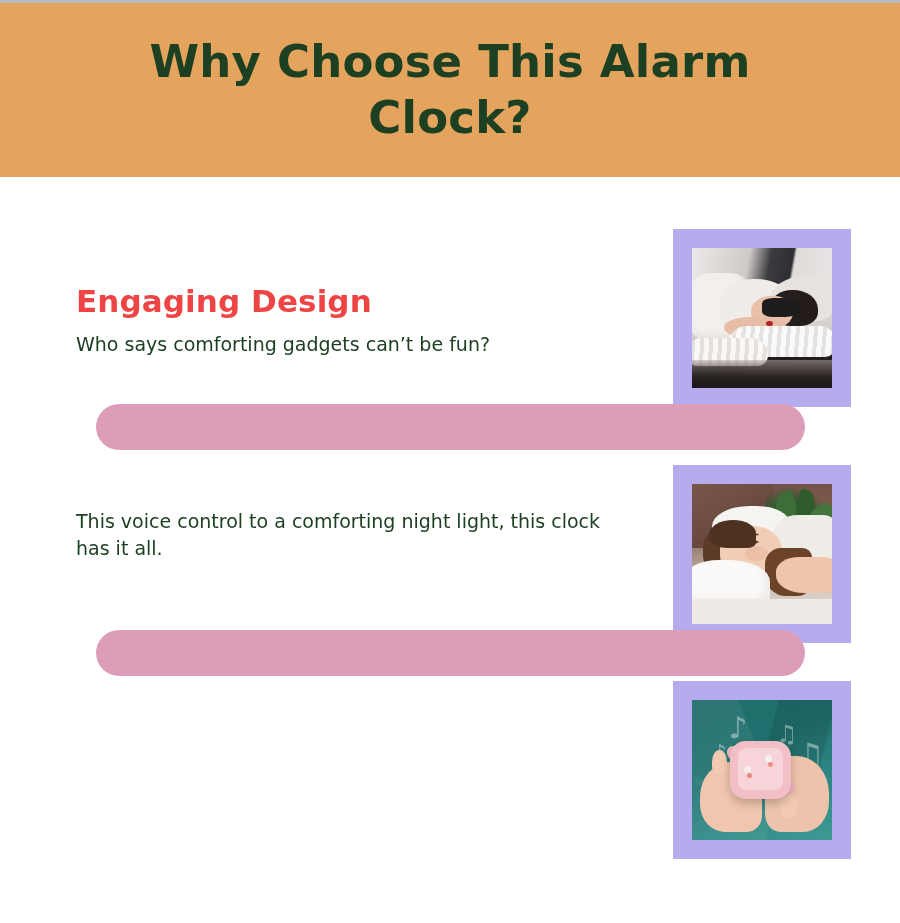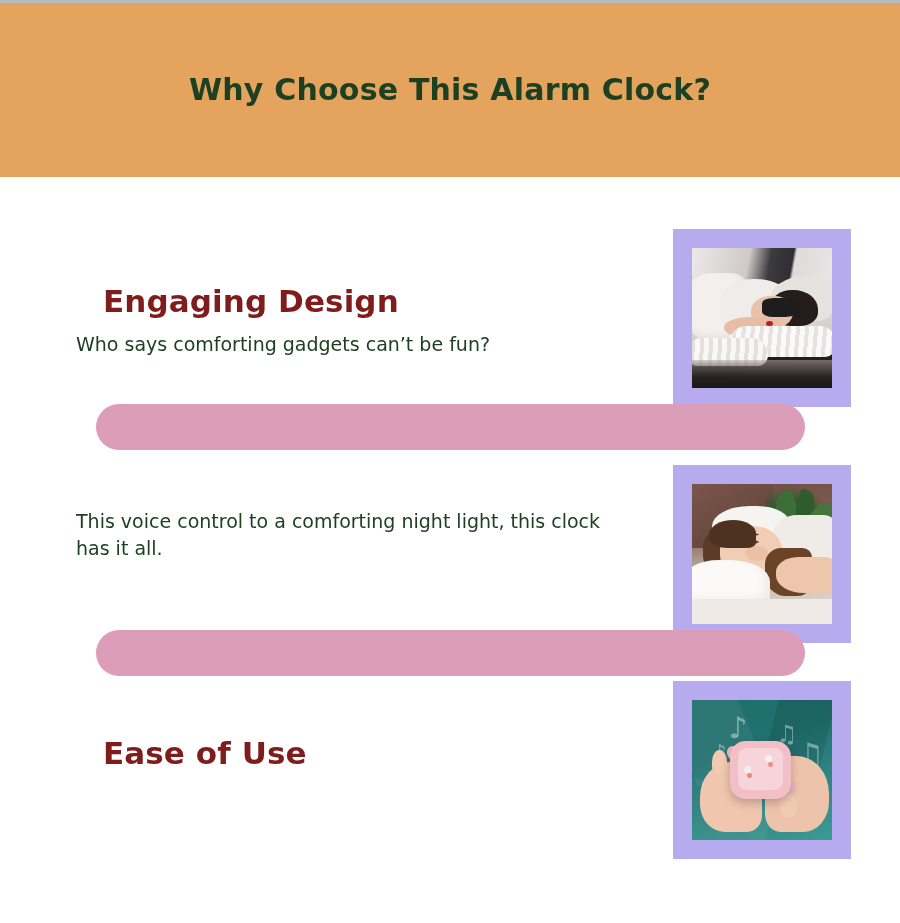--- a/index.html
+++ b/index.html
@@ -40,21 +40,21 @@
     align-items:center;
     justify-content:center;
     z-index:5;
   }
   .header-title {
     width:700px;
     text-align:center;
     color:#1d4023;
     font-family:"DejaVu Sans", sans-serif;
     font-weight:bold;
-    font-size:30px;
+    font-size:45px;
     line-height:56px;
     letter-spacing:0.2px;
   }
 
   
   .content {
     position:absolute;
     top:177px; left:0;
     width:900px;
     height:746px;
@@ -81,28 +81,27 @@
     width:709px;
     height:46px;
     background:#dc9db8;
     border-radius:23px;
     z-index:10;
   }
 
   
   .feature { position:absolute; left:76px; z-index:8; }
   .feature-title {
-    color:#7f1d1d;
+    color:#ef4444;
     font-family:"DejaVu Sans", sans-serif;
     font-weight:bold;
     font-size:31px;
     line-height:38px;
     letter-spacing:0.1px;
     white-space:nowrap;
-    margin-left:27px;
   }
   .feature-desc {
     margin-top:11px;
     color:#1d4023;
     font-family:"DejaVu Sans", sans-serif;
     font-weight:normal;
     font-size:19px;
     line-height:27px;
     max-width:560px;
   }
@@ -266,20 +265,19 @@
     <div class="feature" style="top:105px;">
       <div class="feature-title">Engaging Design</div>
       <div class="feature-desc">Who says comforting gadgets can’t be fun?</div>
     </div>
 
     <div class="feature" style="top:320px;">
       <div class="feature-desc">This voice control to a comforting night light, this clock has it all.</div>
     </div>
 
     <div class="feature" style="top:557px;">
-      <div class="feature-title">Ease of Use</div>
     </div>
 
     <div class="pink-bar" style="top:227px;"></div>
     <div class="pink-bar" style="top:453px;"></div>
 
   </div>
 </div>
 
 </body></html>

